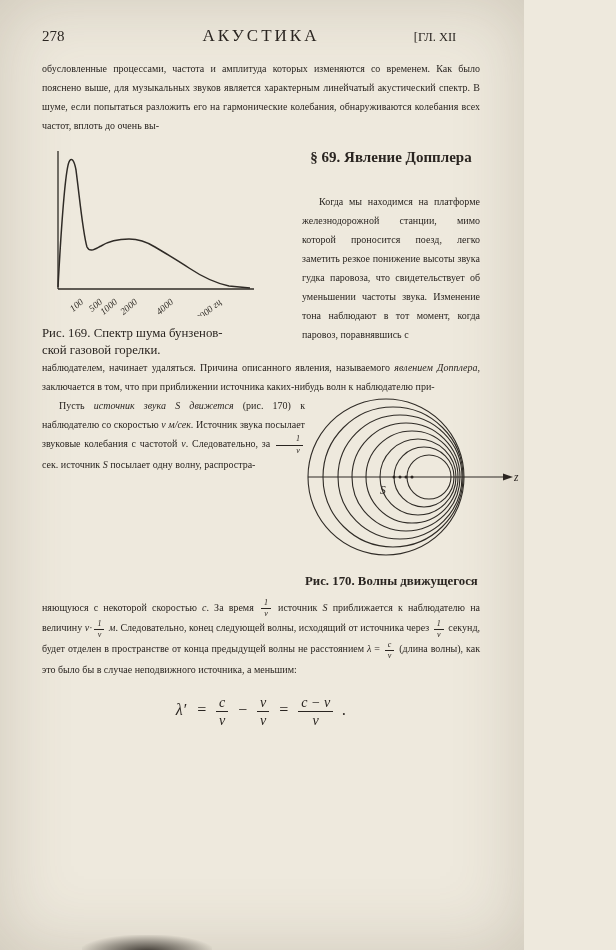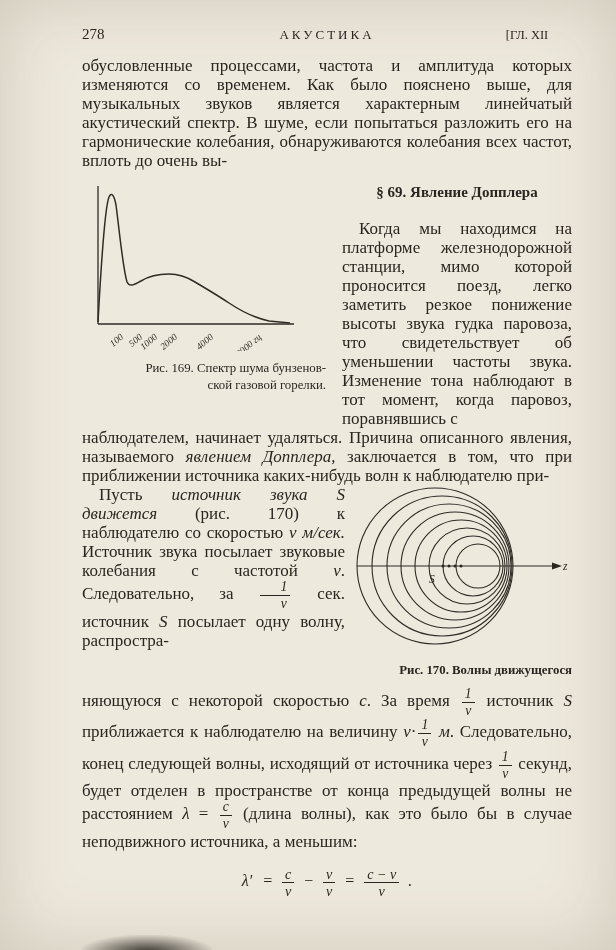--- a/index.html
+++ b/index.html
@@ -1,44 +1,43 @@
 <!DOCTYPE html>
 <html><head>
 <meta charset="utf-8">
 <style>
   * { margin:0; padding:0; box-sizing:border-box; }
   html,body { background:#eee9dd; }
   .page {
     position:relative;
-    width:616px; height:950px;
+    width:524px; height:950px;
     background:#eee9dd;
     color:#2a2521;
     font-family:"Liberation Serif","DejaVu Serif",serif;
     overflow:hidden;
     box-shadow: inset 0 0 70px rgba(95,82,60,0.22);
-    padding-left: 40px;
   }
   .content { padding:26px 44px 0 42px; }
 
   .header { display:flex; align-items:baseline; margin-bottom:13px; }
   .page-num { width:90px; font-size:15px; }
-  .running-title { flex:1; text-align:center; font-size:13px; letter-spacing:3px; }
+  .running-title { flex:1; text-align:center; font-size:17px; letter-spacing:3px; }
   .chapter-ref { width:90px; text-align:center; font-size:12.5px; }
 
-  .para { font-size:17px; line-height:19px; text-align:justify; }
+  .para { font-size:10px; line-height:19px; text-align:justify; }
   .indent { text-indent:17px; }
   .it { font-style:italic; }
 
   .rowA { display:flex; margin-top:1px; }
   .figbox-169 { flex:0 0 244px; width:244px; padding-top:10px; }
   .rowA-right { flex:1; margin-left:16px; }
 
-  .sec-heading { text-align:center; font-weight:bold; font-size:15px; margin:13px 0 18px; }
+  .sec-heading { text-align:center; font-weight:bold; font-size:15px; margin:13px 0 26px; }
 
-  .caption { font-size:12.8px; line-height:16.5px; text-align:right; margin-top:5px; }
+  .caption { font-size:12.8px; line-height:16.5px; text-align:left; margin-top:5px; }
 
   .rowB { display:flex; justify-content:space-between; }
   .rowB-left { flex:0 0 263px; width:263px; }
   .figbox-170 { flex:0 0 218px; width:218px; padding-top:1px; }
   .figbox-170 .caption { margin-top:4px;font-weight:bold; }
 
   .p-mid { margin-top:0; }
   .p6 { margin-top:8px; }
 
   .frac { display:inline-block; vertical-align:-0.7em; text-align:center; line-height:1.05;

